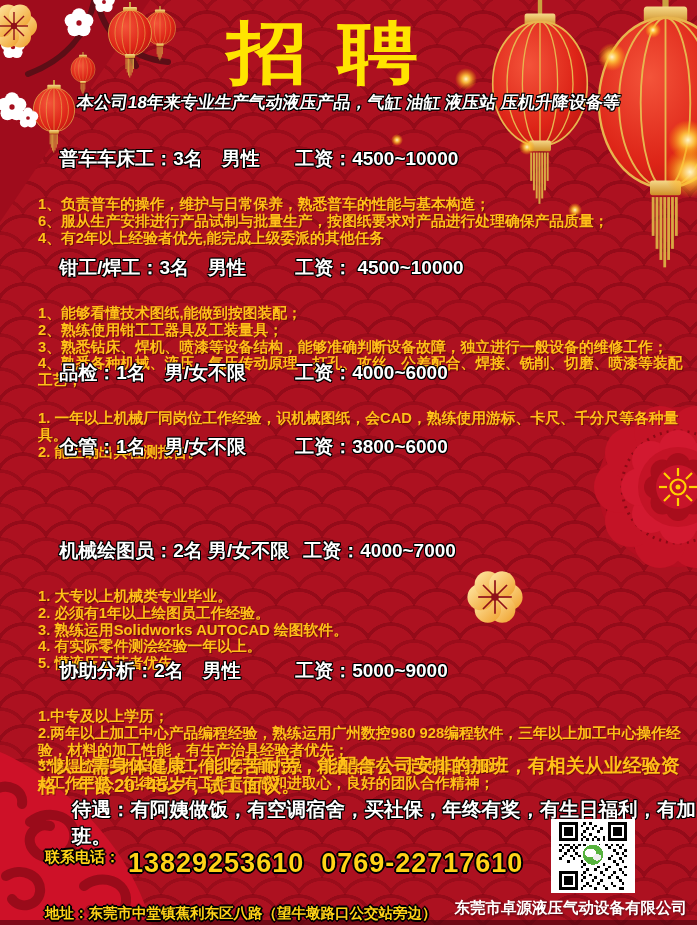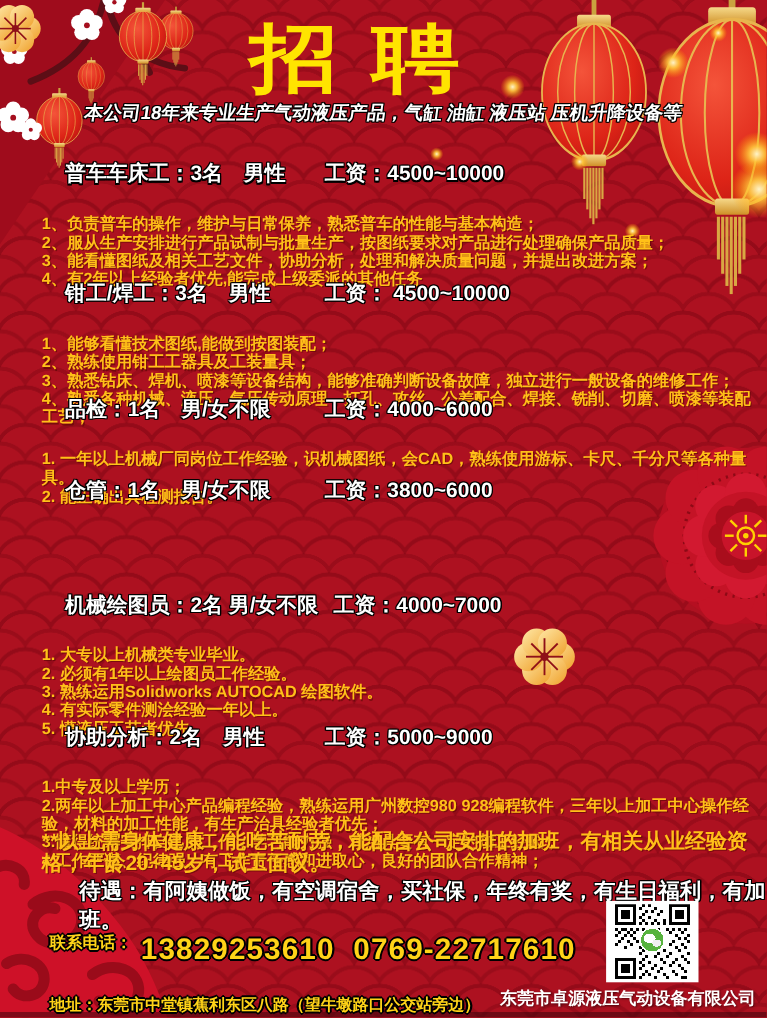--- a/index.html
+++ b/index.html
@@ -231,22 +231,21 @@
 
 <div class="abs title">招聘</div>
 <div class="abs subtitle outline-w">本公司18年来专业生产气动液压产品，气缸 油缸 液压站 压机升降设备等</div>
 
 <section class="abs job" style="top:126px">
   <div class="job-head outline-w">
     <span class="job-role">普车车床工：3名　男性</span><span class="job-salary">工资：4500~10000</span>
   </div>
   <ul class="job-lines">
     <li>1、负责普车的操作，维护与日常保养，熟悉普车的性能与基本构造；</li>
-    <li>2、服从生产安排进行产品试制与批量生产，按图纸要求对产品进行处理确保产品质量；</li>
-    <li>3、能看懂图纸及相关工艺文件，协助分析，处理和解决质量问题，并提出改进方案；</li>
+    <li>6、服从生产安排进行产品试制与批量生产，按图纸要求对产品进行处理确保产品质量；</li>
     <li>4、有2年以上经验者优先,能完成上级委派的其他任务</li>
   </ul>
 </section>
 
 <section class="abs job" style="top:235px">
   <div class="job-head outline-w">
     <span class="job-role">钳工/焊工：3名　男性</span><span class="job-salary">工资： 4500~10000</span>
   </div>
   <ul class="job-lines">
     <li>1、能够看懂技术图纸,能做到按图装配；</li>

